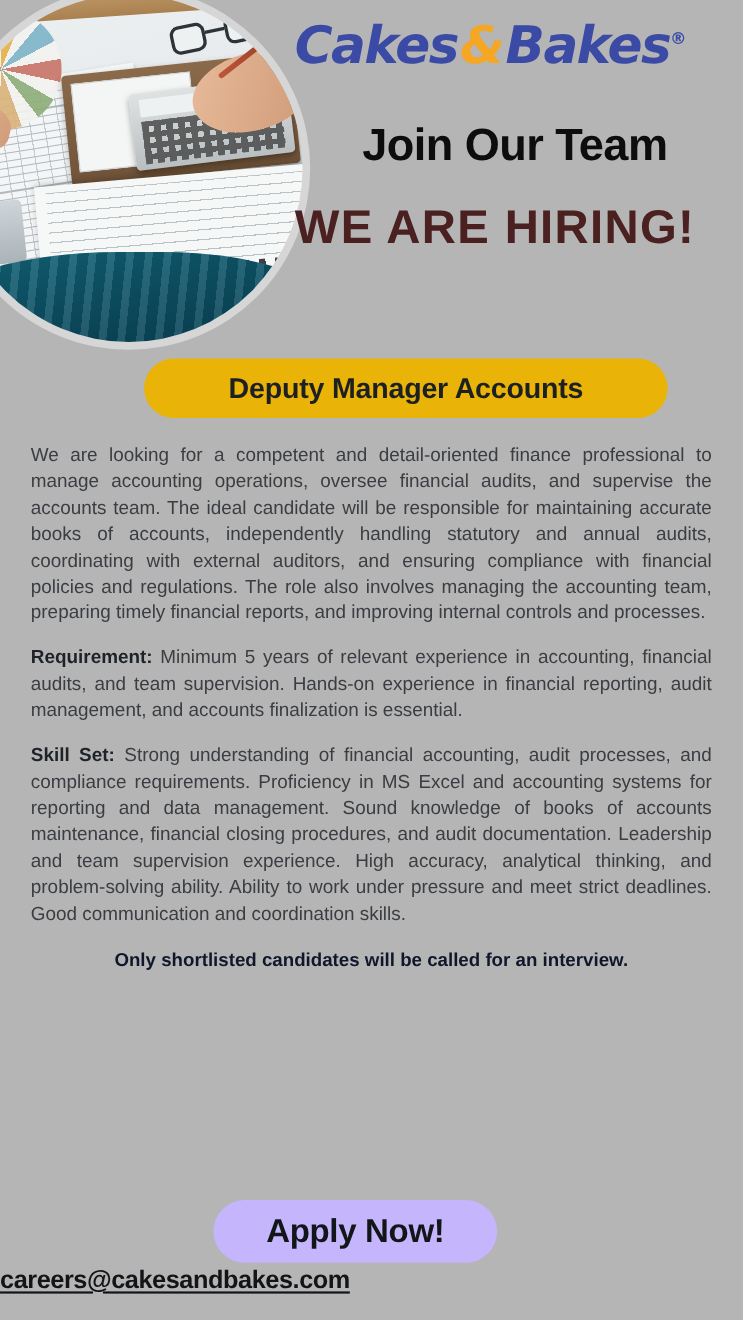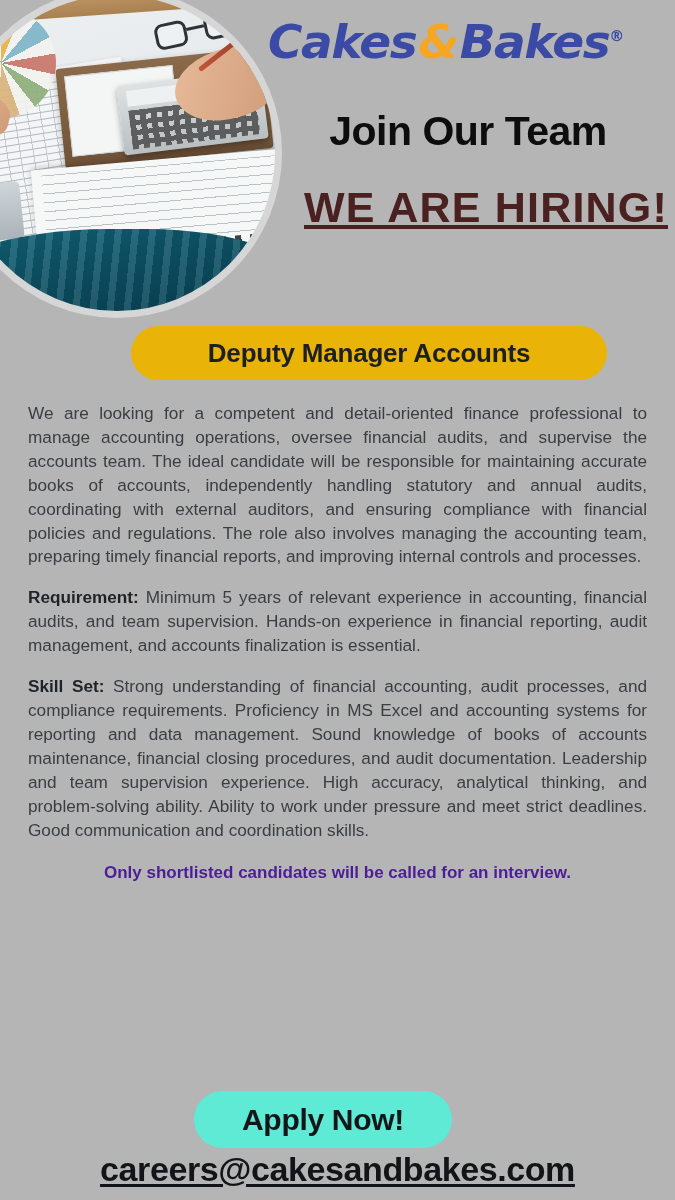--- a/index.html
+++ b/index.html
@@ -237,27 +237,26 @@
     font-size:41px;
     font-weight:700;
     color:#0d0d0d;
     letter-spacing:-0.5px;
   }
 
   .hiring {
     position:absolute;
     left:268px; top:180px;
     width:400px;
-    text-align:right;
+    text-align:left;
     font-size:43px;
     font-weight:700;
     color:#4a2020;
     line-height:1.28;
     letter-spacing:1.2px;
-    text-decoration:underline;
   }
 
   
   .role-pill {
     position:absolute;
     left:131px; top:326px;
     width:476px; height:54px;
     background:#eab308;
     border-radius:27px;
     display:flex; align-items:center; justify-content:center;
@@ -281,42 +280,41 @@
   }
   .para.tight { margin-bottom:0; }
   .para b { color:#1f2327; font-weight:700; }
   .para.nojust { text-align:left; }
 
   .shortlist {
     margin-top:21px;
     text-align:center;
     font-size:17px;
     font-weight:700;
-    color:#4c1d95;
+    color:#0f172a;
   }
 
   
   .apply-btn {
     position:absolute;
     left:194px; top:1091px;
     width:258px; height:57px;
-    background:#5eead4;
+    background:#c4b5fd;
     border-radius:29px;
     display:flex; align-items:center; justify-content:center;
     font-size:30px; font-weight:700;
     color:#131619;
     letter-spacing:-0.3px;
     cursor:pointer;
   }
   .email {
     position:absolute;
     left:0; top:1150px;
     width:675px;
-    text-align:center;
-    font-size:34px;
+    font-size:23px;
     font-weight:700;
     color:#121417;
     text-decoration:underline;
     text-underline-offset:3px;
     letter-spacing:-0.4px;
     cursor:pointer;
   }
 </style>
 </head>
 <body>

